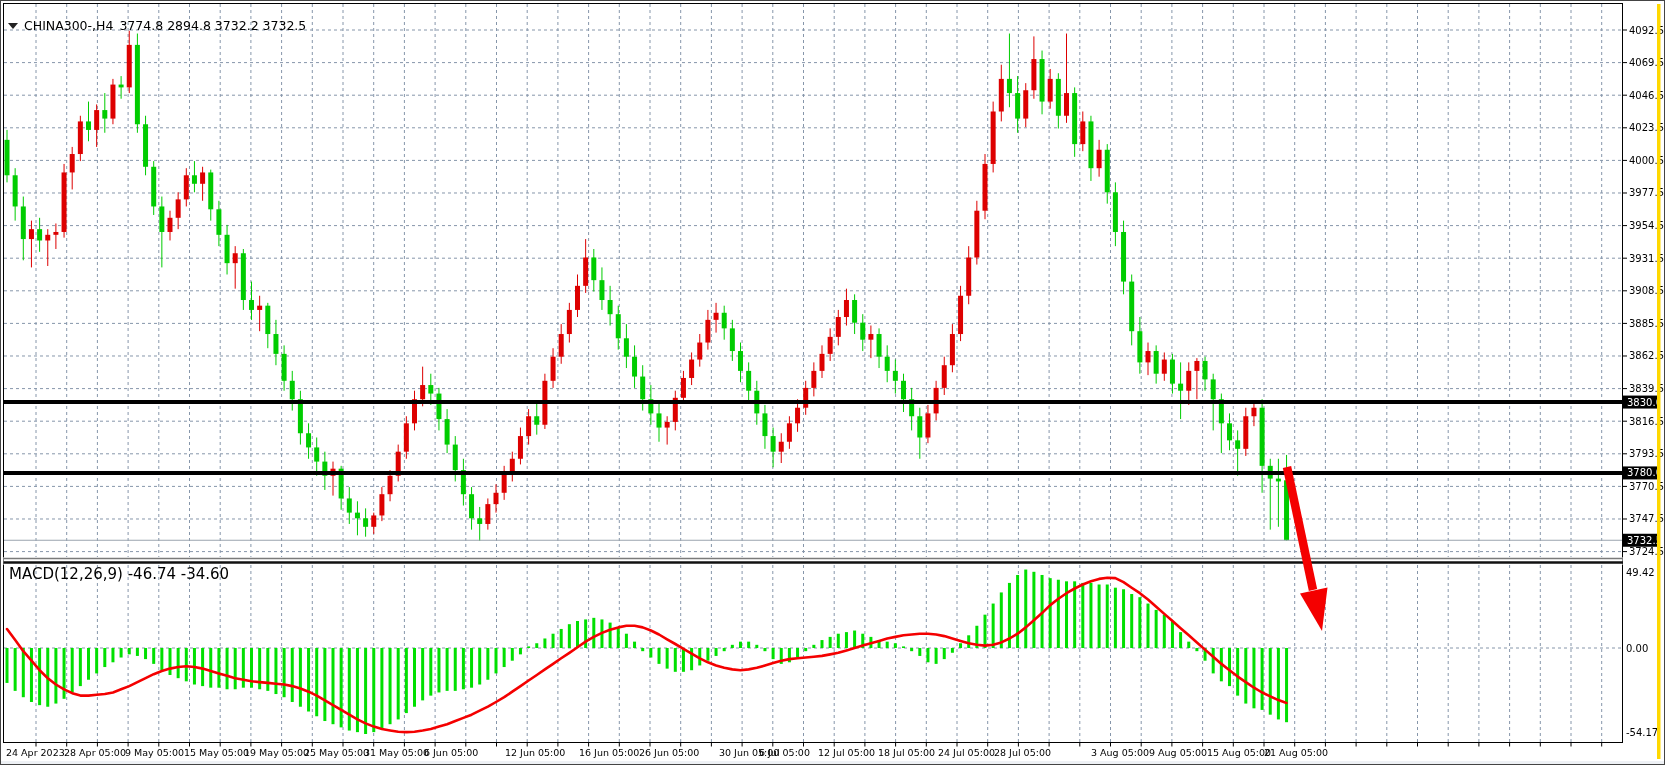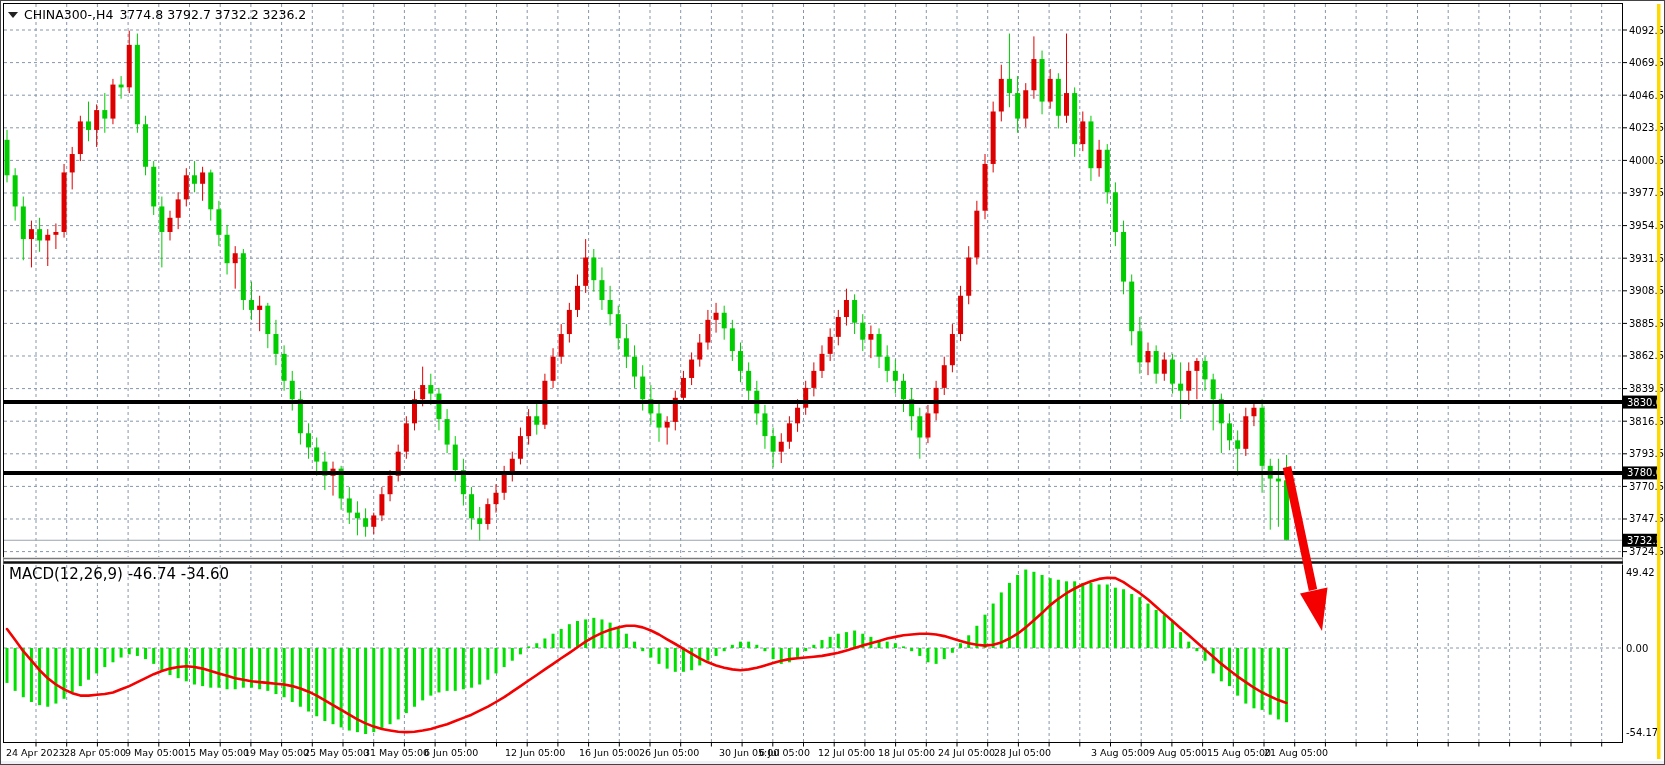--- a/index.html
+++ b/index.html
@@ -1,19 +1,19 @@
 <!DOCTYPE html>
 <html><head>
 <meta charset="utf-8">
 <style>
   html,body{margin:0;padding:0;background:#e8e8e8;}
   .screen{position:relative;width:1665px;height:765px;background:#ffffff;overflow:hidden;
           font-family:"DejaVu Sans","Liberation Sans",sans-serif;border:1px solid #444;box-sizing:border-box;}
   svg{position:absolute;left:0;top:0;}
-  .chart-title{position:absolute;left:7px;top:6px;display:flex;align-items:center;gap:6px;
+  .chart-title{position:absolute;left:7px;top:17px;display:flex;align-items:center;gap:6px;
                font-size:12.5px;color:#000;white-space:nowrap;}
   .tri{width:0;height:0;border-left:5px solid transparent;border-right:5px solid transparent;
        border-top:6px solid #222;display:inline-block;}
   .macd-label{position:absolute;left:8px;top:564px;font-size:15px;color:#000;white-space:nowrap;}
   text{font-family:"DejaVu Sans","Liberation Sans",sans-serif;}
 </style>
 </head>
 <body>
 
 <div class="screen">
@@ -752,17 +752,17 @@
       <rect x="0" y="760" width="1665" height="5" fill="#eef1f5"></rect>
       <g>
         <line x1="1286" y1="466" x2="1312" y2="589" stroke="#f40000" stroke-width="8.5"></line>
         <polygon points="1321,630 1326.5,586.5 1299,592.5" fill="#f40000"></polygon>
       </g>
     </svg>
 
   <div class="chart-title">
     <span class="tri"></span>
     <span>CHINA300-,H4</span>
-    <span>3774.8 3792.7 3732.2 3236.2</span>
+    <span>3774.8 2894.8 3732.2 3732.5</span>
   </div>
 
   <div class="macd-label">MACD(12,26,9) -46.74 -34.60</div>
 </div>
 
 </body></html>

